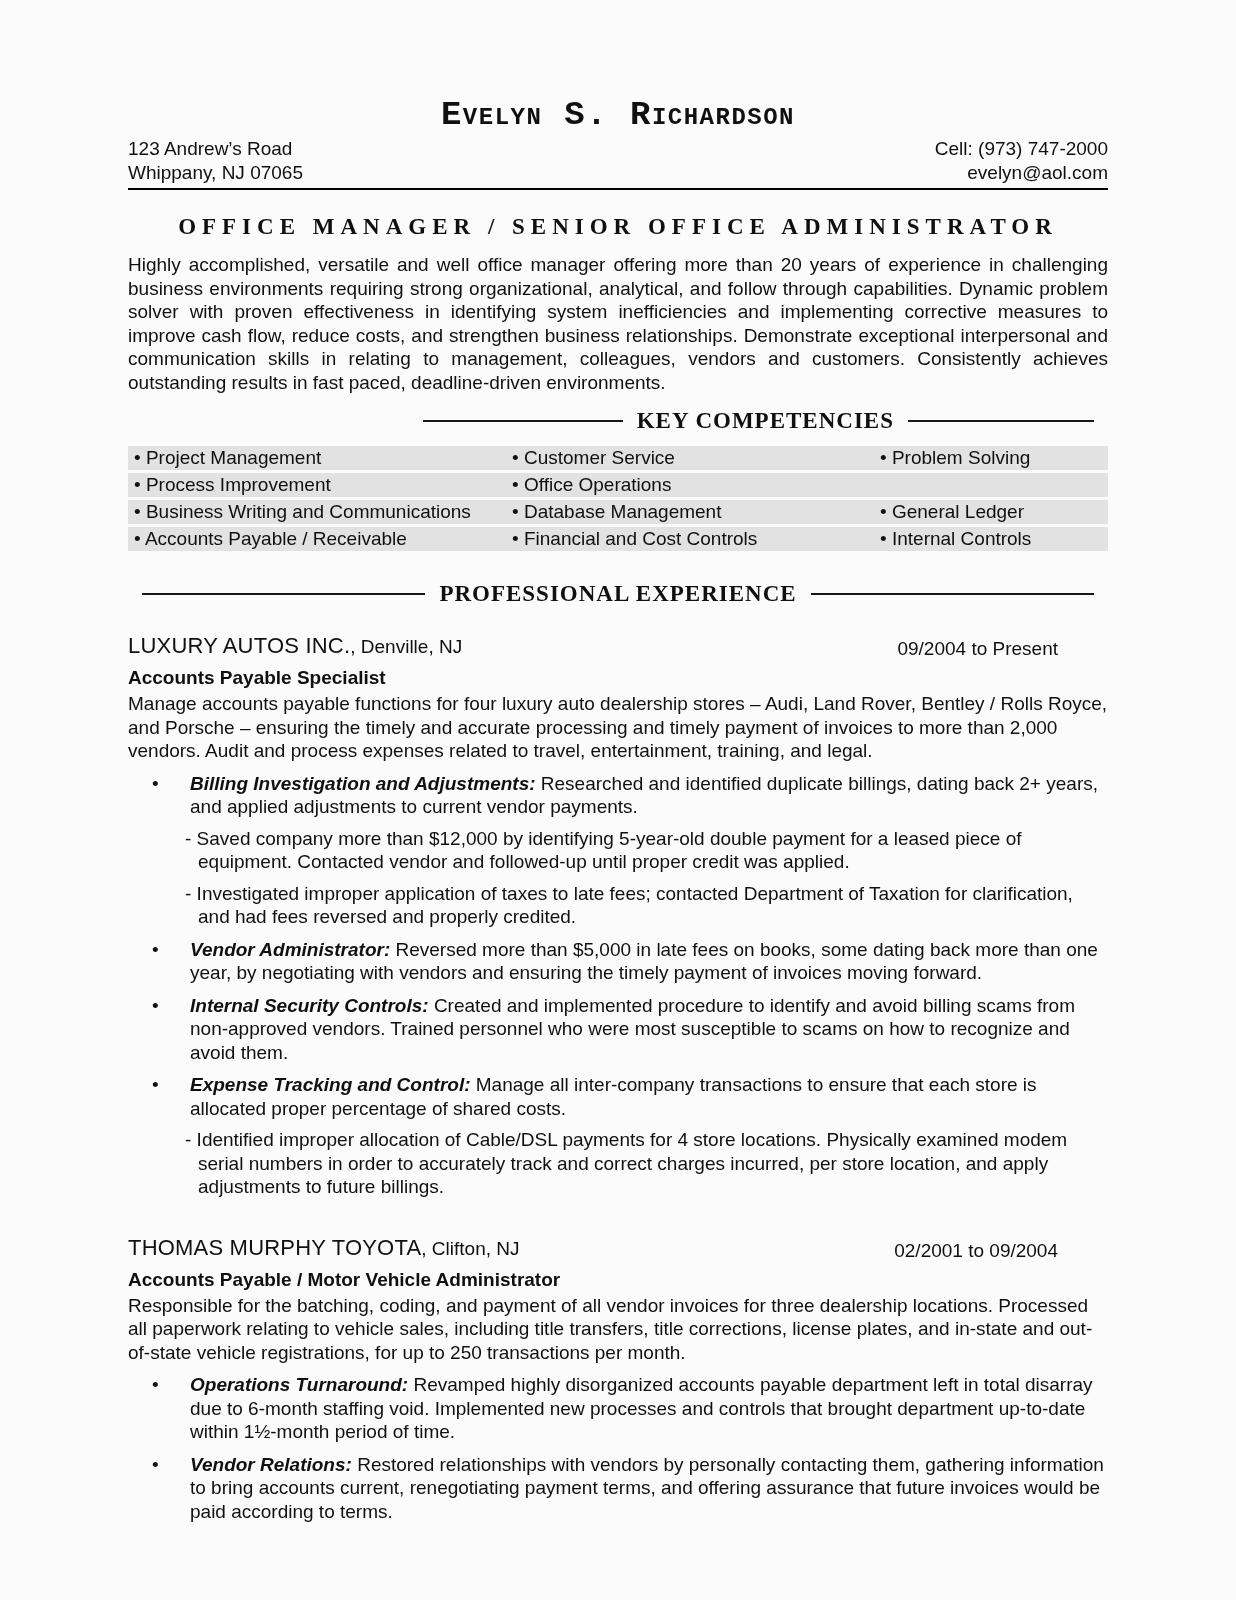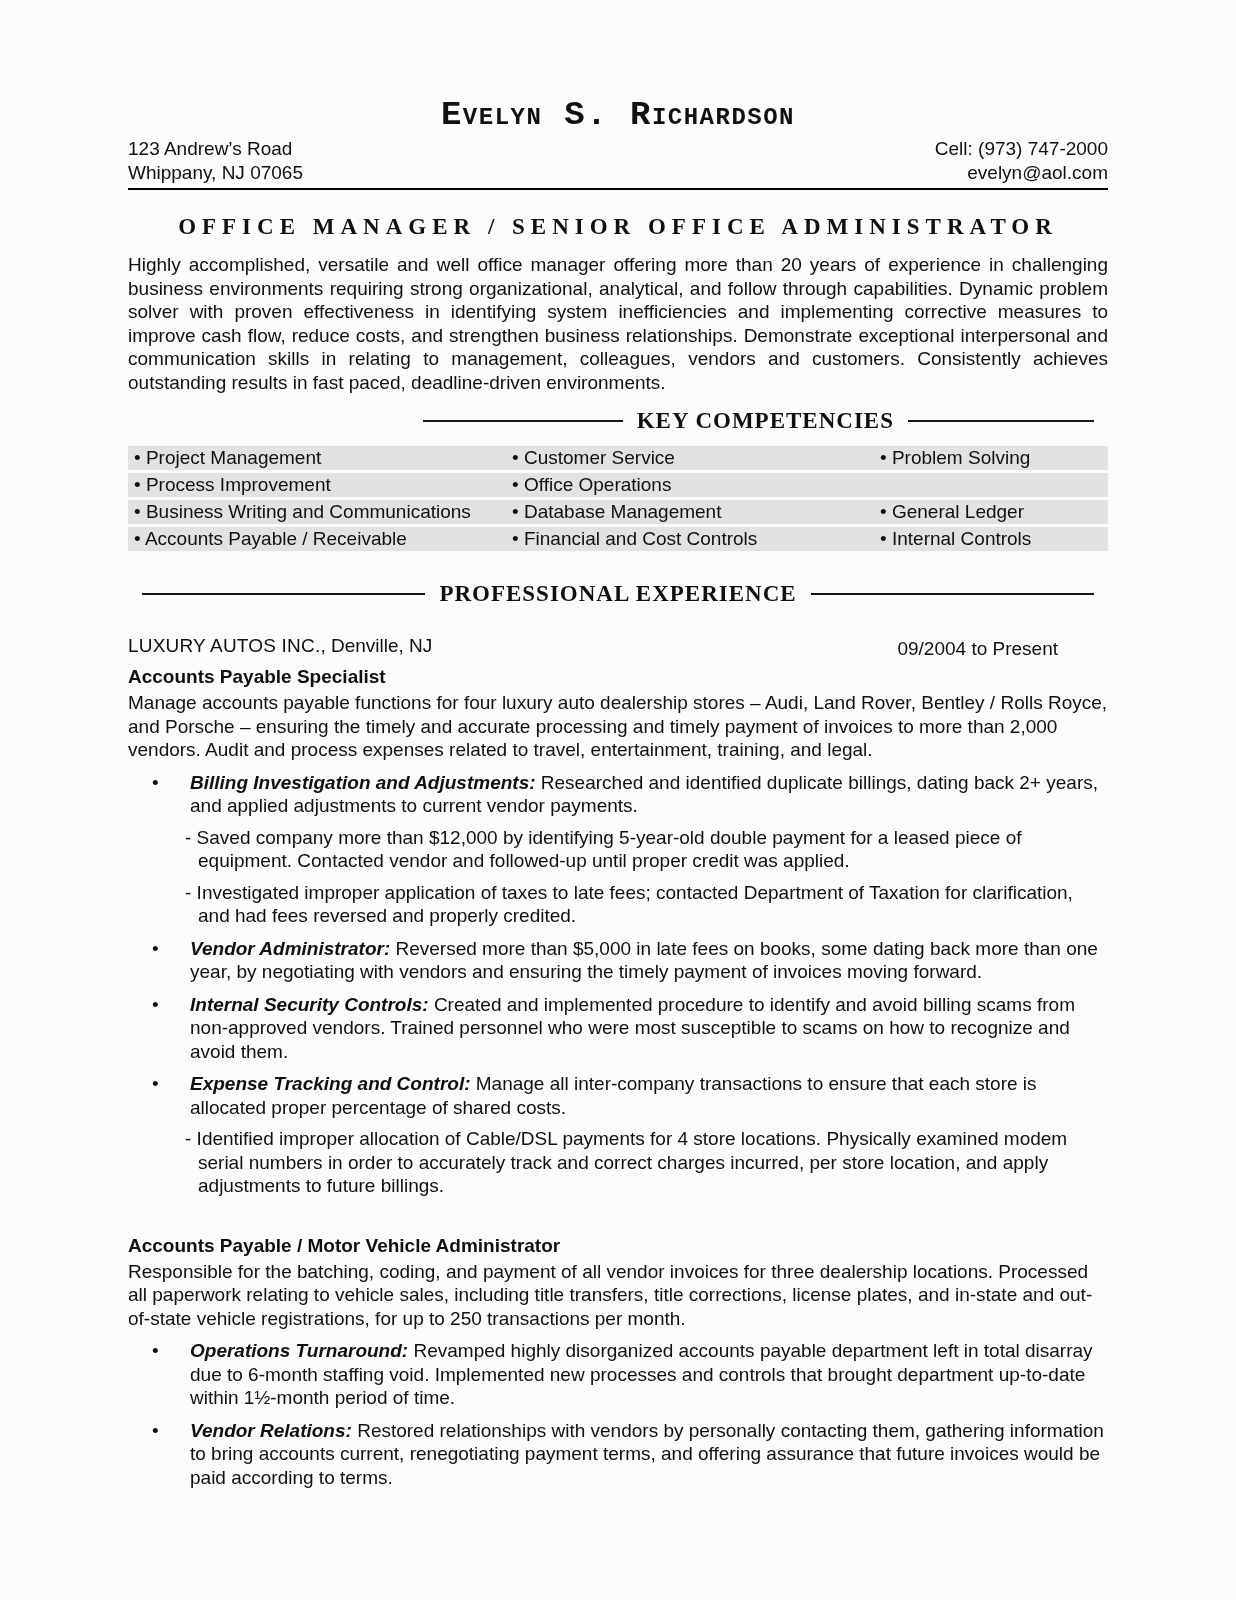--- a/index.html
+++ b/index.html
@@ -70,21 +70,21 @@
     padding:1px 0 2px 6px;
     line-height:21px;
     margin-bottom:3px;
   }
   .comp-row:last-child { margin-bottom:0; }
   .comp-cell::before { content:"• "; }
 
   .job { margin-top:26px; }
   .job + .job { margin-top:36px; }
   .job-head { position:relative; line-height:26px; }
-  .company { font-size:19px; letter-spacing:0.2px; }
+  .company { font-size:22px; letter-spacing:0.2px; }
   .location { font-size:19px; }
   .dates { position:absolute; right:50px; top:3px; font-size:19px; }
   .job-title { font-weight:700; margin-top:6px; line-height:24px; }
   .job-desc { margin-top:2px; line-height:23.5px; }
 
   .bullet {
     position:relative;
     padding-left:62px;
     margin-top:9px;
     line-height:23.5px;
@@ -163,20 +163,21 @@
         <div class="job-desc">Manage accounts payable functions for four luxury auto dealership stores – Audi, Land Rover, Bentley / Rolls Royce, and Porsche – ensuring the timely and accurate processing and timely payment of invoices to more than 2,000 vendors. Audit and process expenses related to travel, entertainment, training, and legal.</div>
         <div class="bullet"><span class="lead">Billing Investigation and Adjustments:</span> Researched and identified duplicate billings, dating back 2+ years, and applied adjustments to current vendor payments.</div>
         <div class="sub">Saved company more than $12,000 by identifying 5-year-old double payment for a leased piece of equipment. Contacted vendor and followed-up until proper credit was applied.</div>
         <div class="sub">Investigated improper application of taxes to late fees; contacted Department of Taxation for clarification, and had fees reversed and properly credited.</div>
         <div class="bullet"><span class="lead">Vendor Administrator:</span> Reversed more than $5,000 in late fees on books, some dating back more than one year, by negotiating with vendors and ensuring the timely payment of invoices moving forward.</div>
         <div class="bullet"><span class="lead">Internal Security Controls:</span> Created and implemented procedure to identify and avoid billing scams from non-approved vendors. Trained personnel who were most susceptible to scams on how to recognize and avoid them.</div>
         <div class="bullet"><span class="lead">Expense Tracking and Control:</span> Manage all inter-company transactions to ensure that each store is allocated proper percentage of shared costs.</div>
         <div class="sub">Identified improper allocation of Cable/DSL payments for 4 store locations. Physically examined modem serial numbers in order to accurately track and correct charges incurred, per store location, and apply adjustments to future billings.</div>
       </section>
       <section class="job">
+        <div class="job-head"><span class="company">THOMAS MURPHY TOYOTA</span><span class="location">, Clifton, NJ</span><span class="dates">02/2001 to 09/2004</span></div>
         <div class="job-title">Accounts Payable / Motor Vehicle Administrator</div>
         <div class="job-desc">Responsible for the batching, coding, and payment of all vendor invoices for three dealership locations. Processed all paperwork relating to vehicle sales, including title transfers, title corrections, license plates, and in-state and out-of-state vehicle registrations, for up to 250 transactions per month.</div>
         <div class="bullet"><span class="lead">Operations Turnaround:</span> Revamped highly disorganized accounts payable department left in total disarray due to 6-month staffing void. Implemented new processes and controls that brought department up-to-date within 1½-month period of time.</div>
         <div class="bullet"><span class="lead">Vendor Relations:</span> Restored relationships with vendors by personally contacting them, gathering information to bring accounts current, renegotiating payment terms, and offering assurance that future invoices would be paid according to terms.</div>
       </section>
     </div>
 
 </div>
 
 </body></html>

